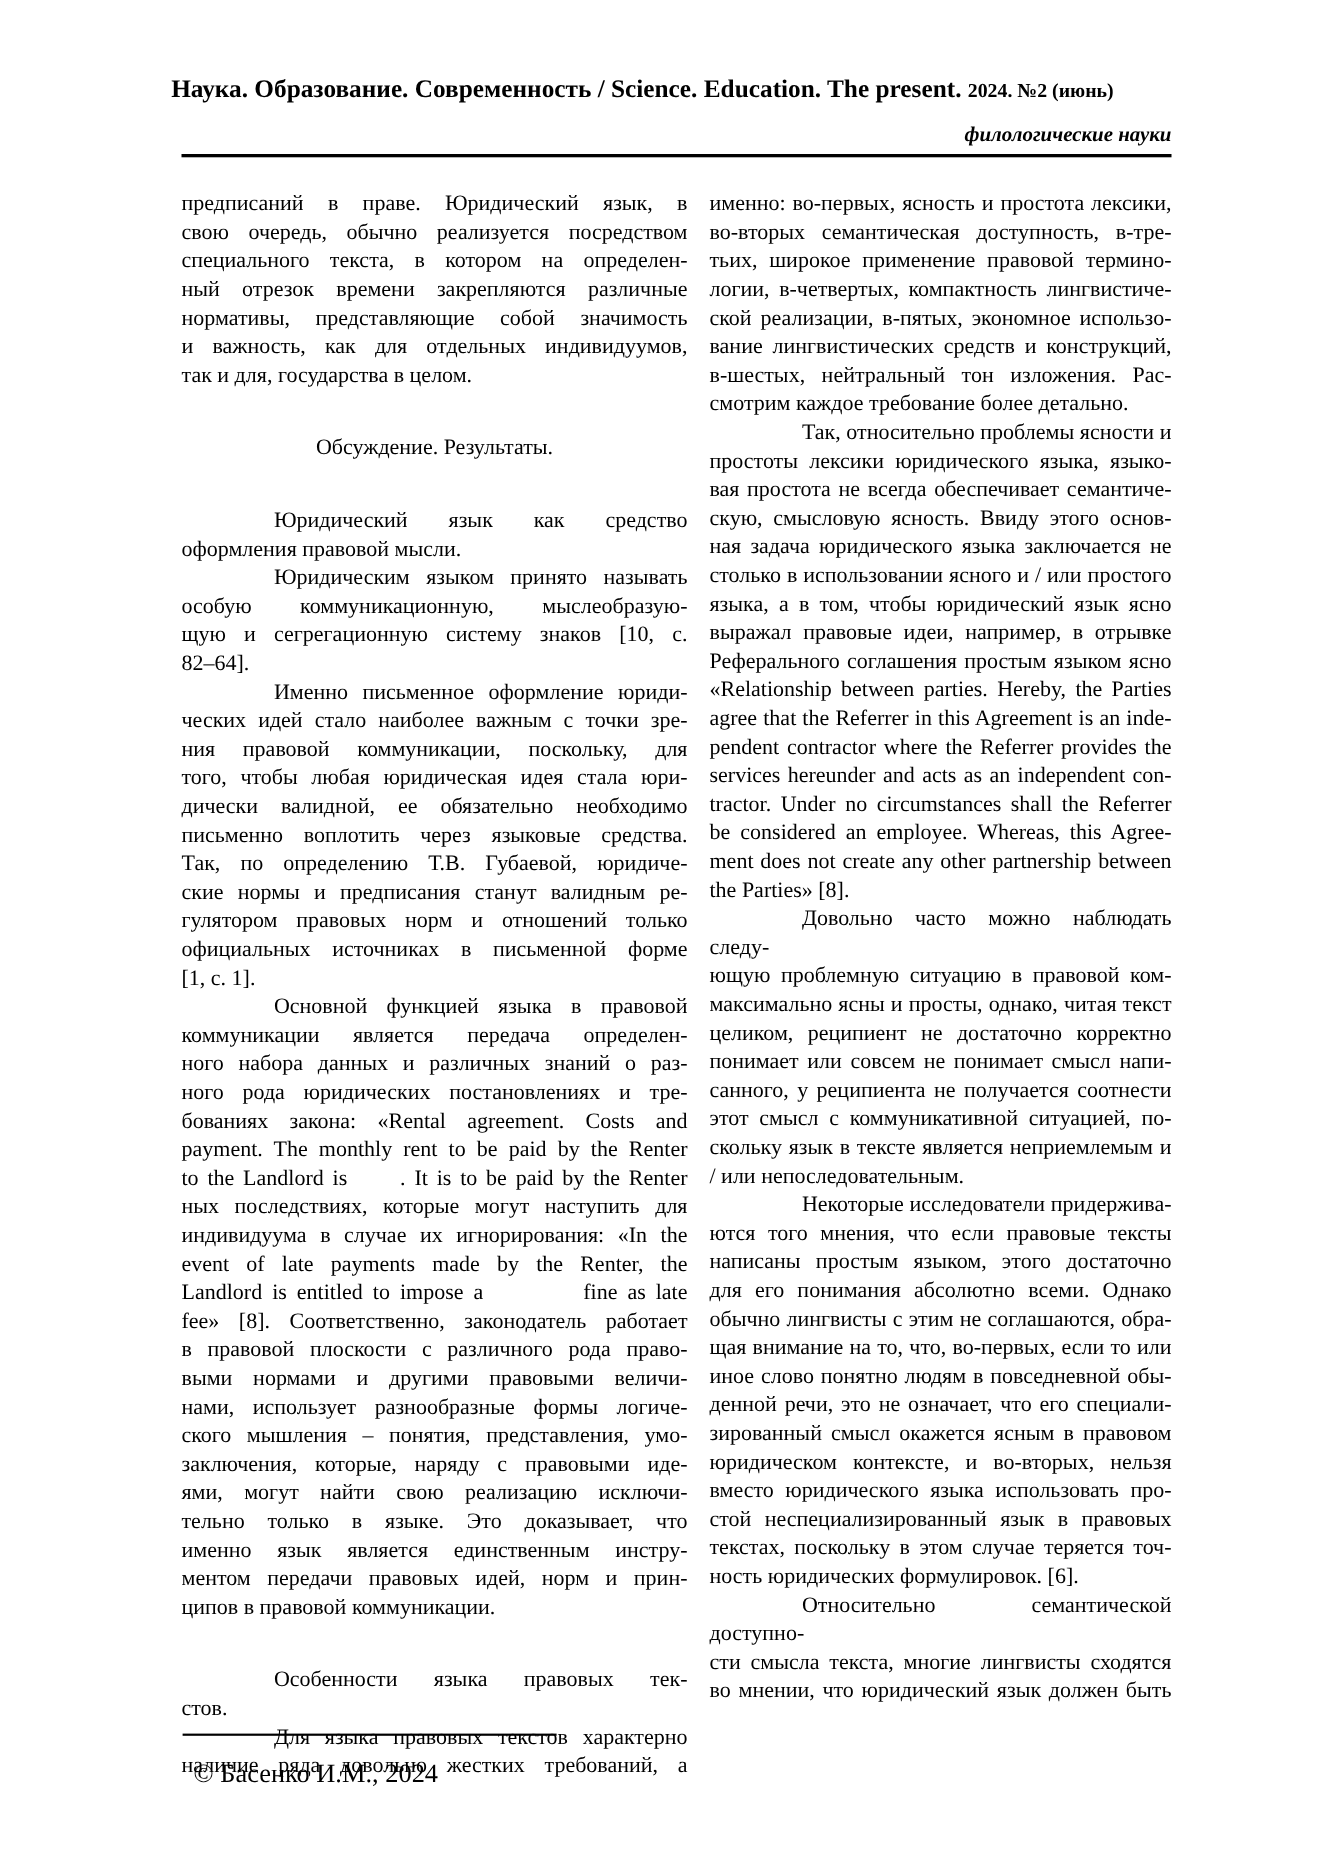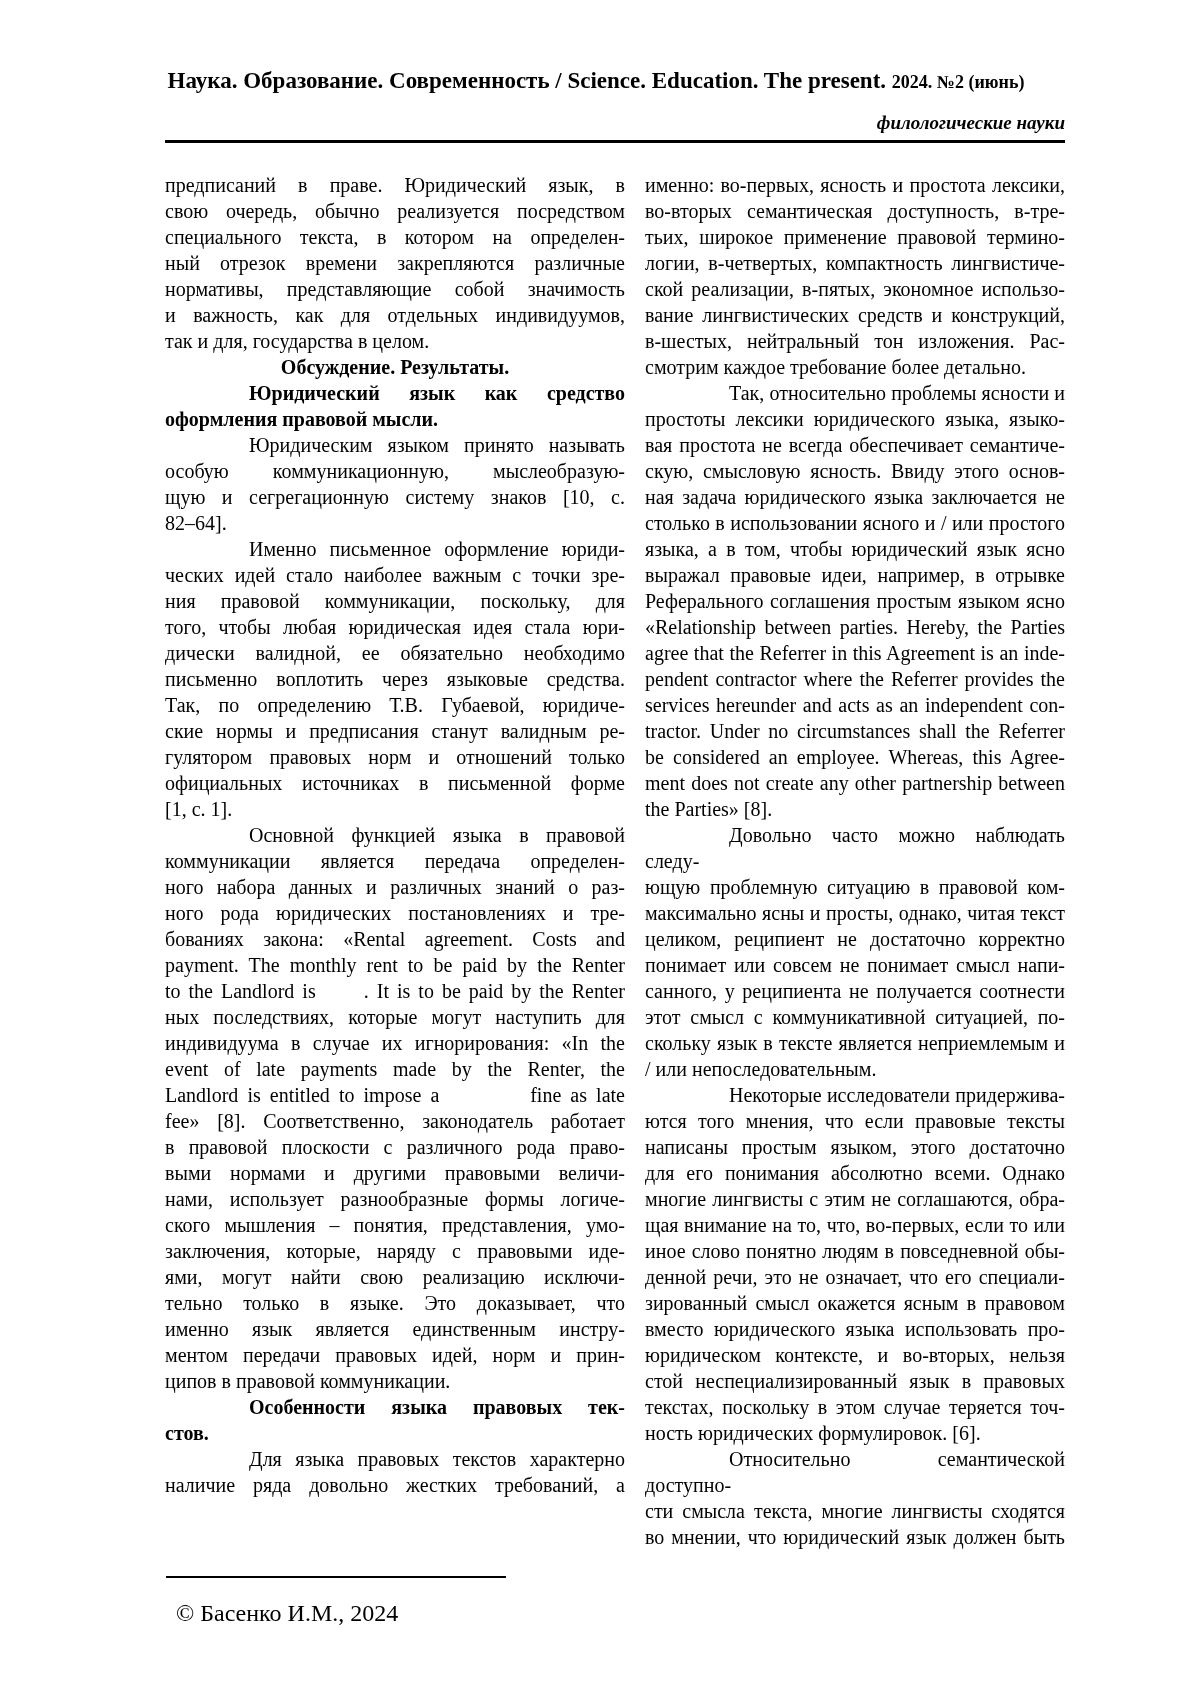--- a/index.html
+++ b/index.html
@@ -1,38 +1,38 @@
 <!DOCTYPE html>
 <html><head>
 <meta charset="utf-8">
 <style>
   html,body { margin:0; padding:0; background:#ffffff; }
   body {
     width:1200px; height:1697px; position:relative; overflow:hidden;
     font-family:"Liberation Serif","DejaVu Serif",serif; color:#000;
   }
   .journal-line {
-    position:absolute; left:146px; width:900px; top:68px;
+    position:absolute; left:134px; width:900px; top:68px;
     text-align:center; font-weight:bold; font-size:23px; white-space:nowrap;
   }
   .issue-info { font-size:18px; }
   .section-label {
     position:absolute; left:165px; width:900px; top:112px;
     text-align:right; font-weight:bold; font-style:italic; font-size:19px;
   }
   .header-rule {
     position:absolute; left:165px; top:140px; width:900px; height:3px; background:#000;
   }
   .col { position:absolute; top:172px; font-size:20px; line-height:26px; }
   .col-left  { left:165px; width:460px; }
   .col-right { left:645px; width:420px; }
   .line { text-align:justify; text-align-last:justify; }
   .line.last { text-align-last:left; }
   .block.body .line.first, .block.heading-body .line.first { text-indent:84px; }
-  .block.heading-body, .block.heading-center { font-weight:bold; }
+  .block.heading-body, .block.heading-center { font-weight:normal;margin-top:40px; }
   .block.heading-center .line { text-align:center; text-align-last:center; }
   .footnote-rule {
     position:absolute; left:166px; top:1576px; width:340px; height:2px; background:#000;
   }
   .copyright { position:absolute; left:176px; top:1600px; font-size:24px; }
 </style>
 </head>
 <body>
 
 <div class="journal-line">
@@ -153,27 +153,27 @@
       <div class="line">санного, у реципиента не получается соотнести</div>
       <div class="line">этот смысл с коммуникативной ситуацией, по-</div>
       <div class="line">скольку язык в тексте является неприемлемым и</div>
       <div class="line last">/ или непоследовательным.</div>
     </div>
     <div class="block body">
       <div class="line first">Некоторые исследователи придержива-</div>
       <div class="line">ются того мнения, что если правовые тексты</div>
       <div class="line">написаны простым языком, этого достаточно</div>
       <div class="line">для его понимания абсолютно всеми. Однако</div>
-      <div class="line">многие лингвисты с этим не соглашаются, обра-</div>
+      <div class="line">обычно лингвисты с этим не соглашаются, обра-</div>
       <div class="line">щая внимание на то, что, во-первых, если то или</div>
       <div class="line">иное слово понятно людям в повседневной обы-</div>
       <div class="line">денной речи, это не означает, что его специали-</div>
       <div class="line">зированный смысл окажется ясным в правовом</div>
+      <div class="line">юридическом контексте, и во-вторых, нельзя</div>
       <div class="line">вместо юридического языка использовать про-</div>
-      <div class="line">юридическом контексте, и во-вторых, нельзя</div>
       <div class="line">стой неспециализированный язык в правовых</div>
       <div class="line">текстах, поскольку в этом случае теряется точ-</div>
       <div class="line last">ность юридических формулировок. [6].</div>
     </div>
     <div class="block body">
       <div class="line first">Относительно семантической доступно-</div>
       <div class="line">сти смысла текста, многие лингвисты сходятся</div>
       <div class="line">во мнении, что юридический язык должен быть</div>
     </div>
   </div>

